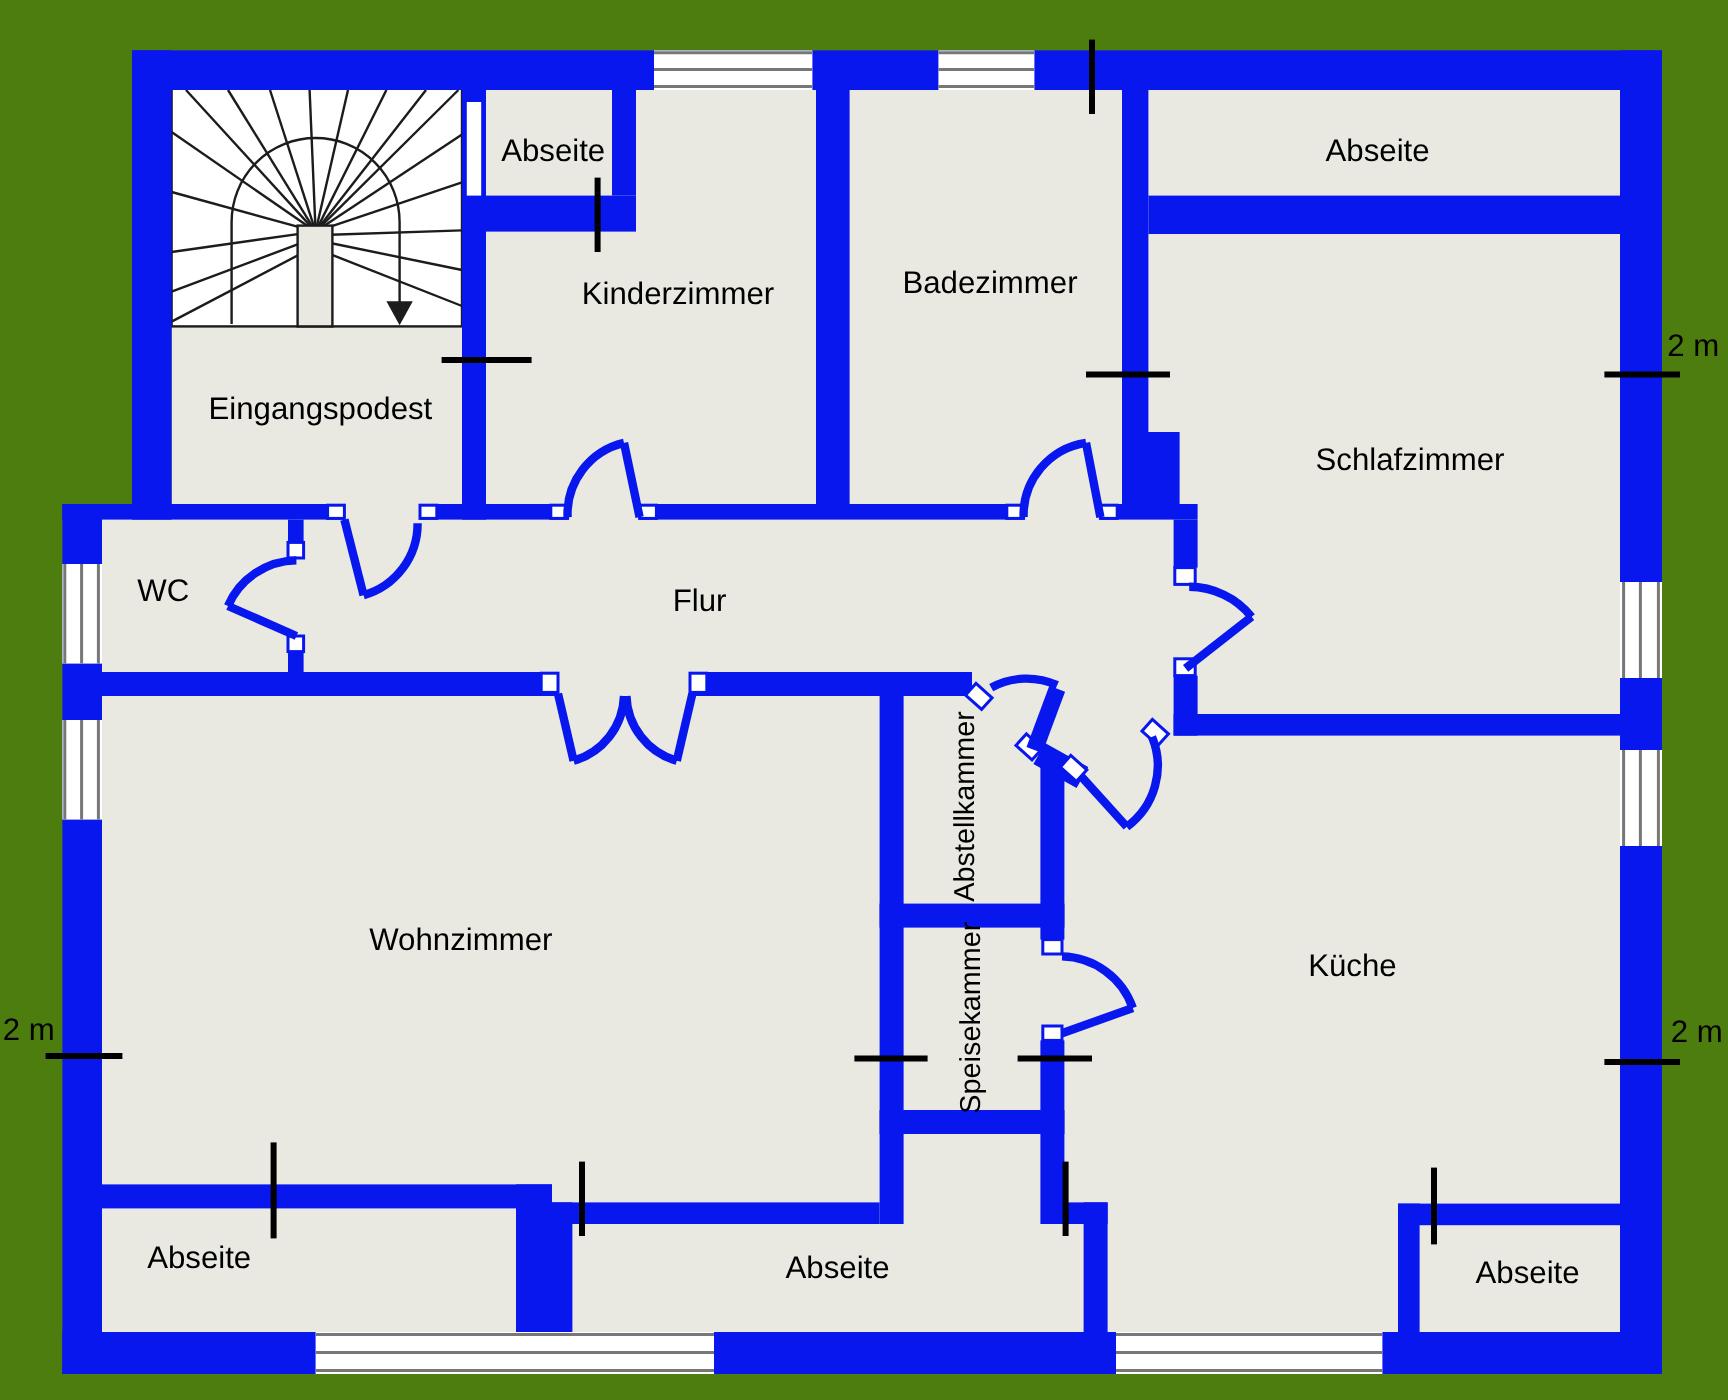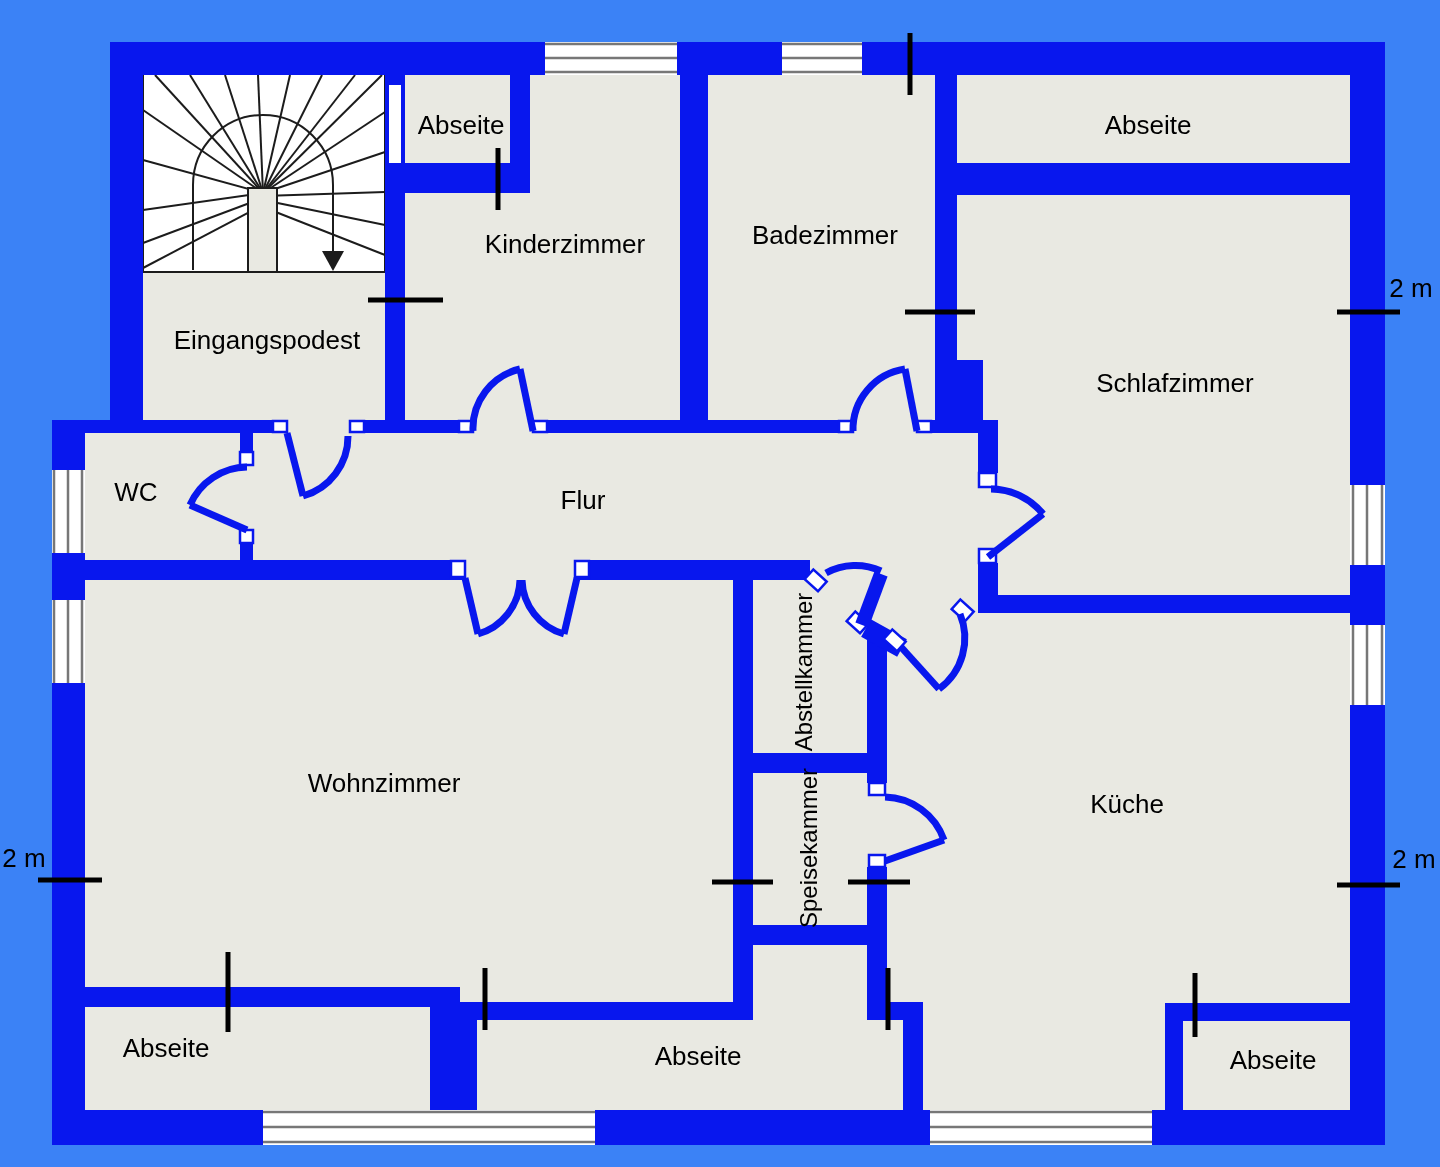--- a/index.html
+++ b/index.html
@@ -1,16 +1,16 @@
 <!DOCTYPE html>
 <html><head>
 <meta charset="utf-8">
 <style>
   html,body{margin:0;padding:0;background:#ffffff;}
-  #stage{position:relative;width:1440px;height:1167px;background:#3b82f6;
+  #stage{position:relative;width:1440px;height:1167px;background:#4d7c0f;
          font-family:"Liberation Sans", sans-serif;}
   svg{display:block;}
   text{fill:#000000;font-family:"Liberation Sans", sans-serif;font-size:26px;}
   text.vert{font-size:24px;}
   .wall{fill:#0817ee;}
   .floor{fill:#e9e9e2;}
   .jamb{fill:#ffffff;stroke:#0817ee;stroke-width:2.5px;}
   .win{fill:#ffffff;}
   .winline{stroke:#777777;stroke-width:2.5px;}
   .door{stroke:#0817ee;stroke-width:7px;fill:none;}

